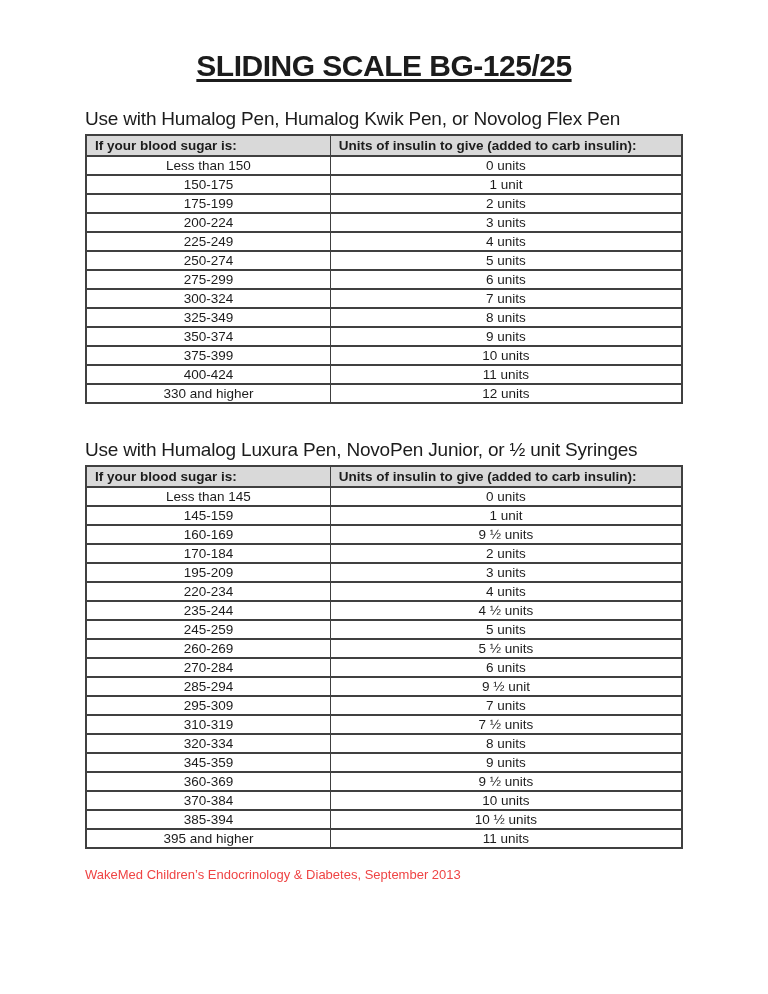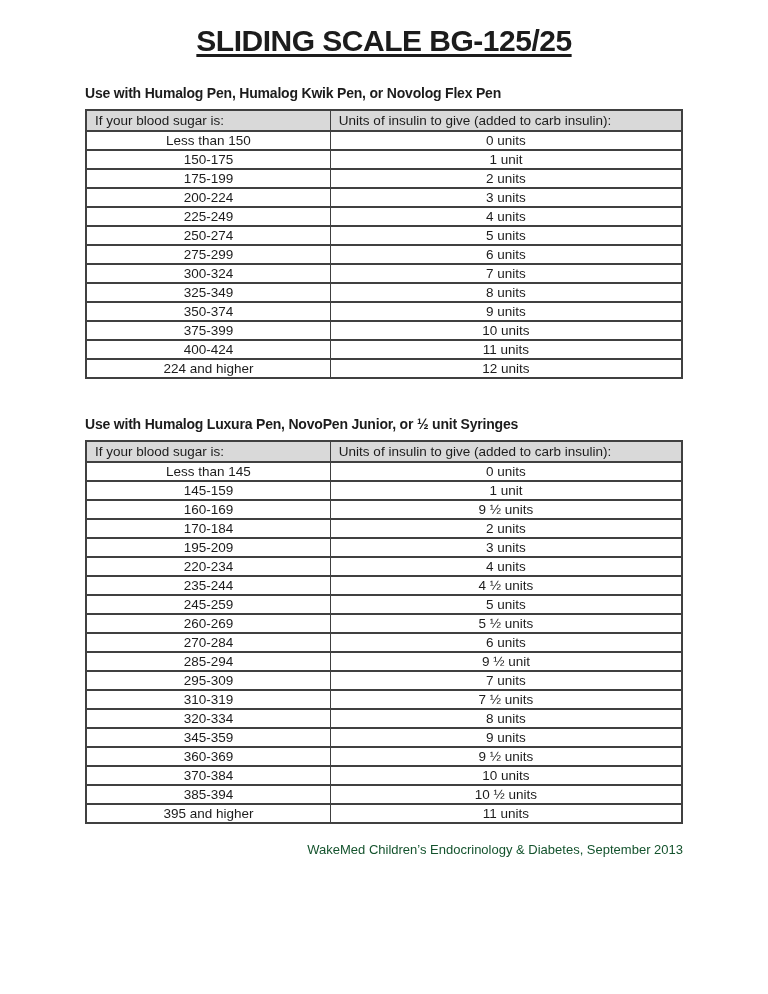--- a/index.html
+++ b/index.html
@@ -8,40 +8,40 @@
     height: 994px;
     background: #ffffff;
     font-family: "Liberation Sans", sans-serif;
     color: var(--text, #1c1c1c);
     overflow: hidden;
   }
   .page {
     box-sizing: border-box;
     width: 768px;
     height: 994px;
-    padding: 22px 85px 0 85px;
+    padding: 47px 85px 0 85px;
   }
   .title {
     margin: 0;
     text-align: center;
     font-size: 30px;
     line-height: 38px;
     font-weight: bold;
     letter-spacing: -0.5px;
     text-decoration: underline;
     text-decoration-thickness: 3px;
     text-underline-offset: 3px;
   }
   .table-block { margin-top: 24px; }
   .table-block.second { margin-top: 36px; }
   .caption {
     margin: 0 0 6px 0;
-    font-size: 14px;
+    font-size: 19px;
     line-height: 19px;
-    font-weight: bold;
+    font-weight: normal;
     letter-spacing: -0.2px;
   }
   table.bg-table {
     width: 100%;
     border-collapse: collapse;
     border: 2px solid var(--border, #404040);
     table-layout: fixed;
   }
   col.col-bg    { width: 41%; }
   col.col-units { width: 59%; }
@@ -51,34 +51,34 @@
     border-bottom-width: 2px;
     font-size: 13.5px;
     box-sizing: border-box;
     padding: 0 8px;
     overflow: hidden;
     white-space: nowrap;
   }
   th {
     background: var(--header-bg, #d9d9d9);
     text-align: left;
-    font-weight: normal;
+    font-weight: bold;
     height: 21px;
   }
   td {
     text-align: center;
     height: 19px;
     font-weight: normal;
   }
   .footer {
     margin: 18px 0 0 0;
-    text-align: right;
+    text-align: left;
     font-size: 13px;
     line-height: 16px;
-    color: #14532d;
+    color: #ef4444;
   }
 </style>
 </head>
 <body>
 
 <div class="page">
 
   <h1 class="title">SLIDING SCALE BG-125/25</h1>
 
   <section class="table-block">
@@ -137,21 +137,21 @@
           </tr>
           <tr>
             <td>375-399</td>
             <td>10 units</td>
           </tr>
           <tr>
             <td>400-424</td>
             <td>11 units</td>
           </tr>
           <tr>
-            <td>224 and higher</td>
+            <td>330 and higher</td>
             <td>12 units</td>
           </tr>
         </tbody>
       </table>
   </section>
 
   <section class="table-block second">
     <h2 class="caption">Use with Humalog Luxura Pen, NovoPen Junior, or ½ unit Syringes</h2>
     <table class="bg-table">
         <colgroup>

